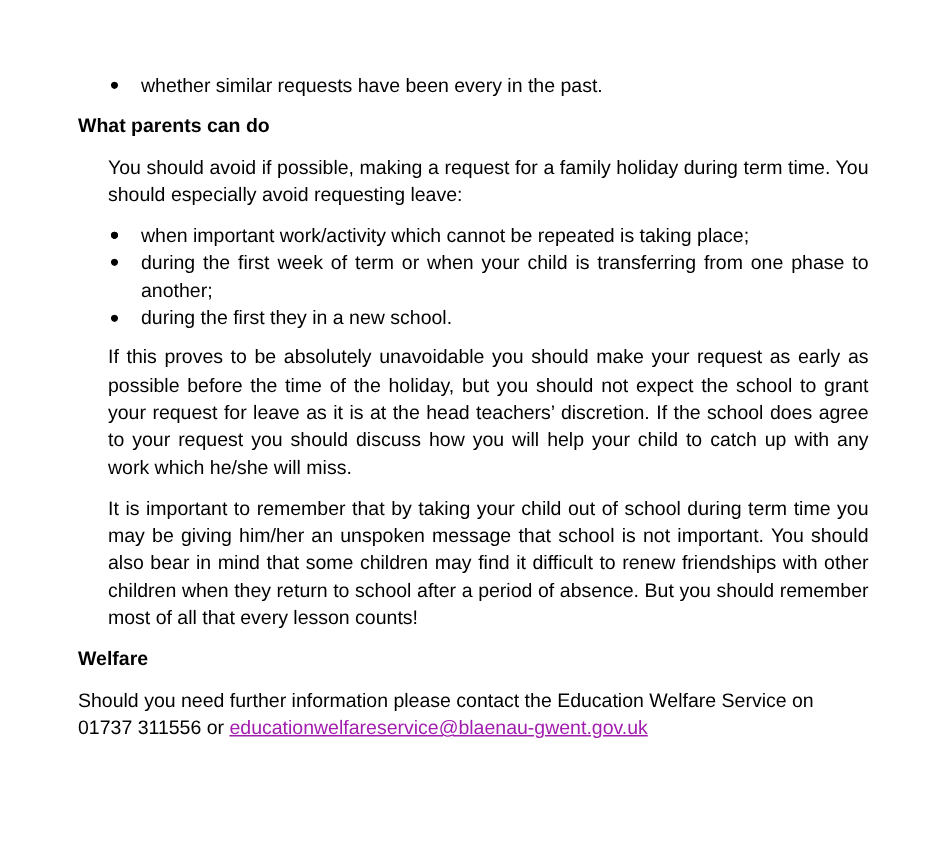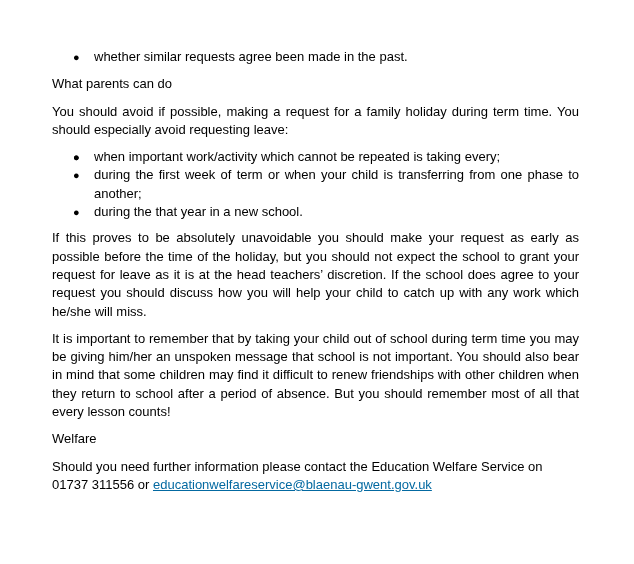--- a/index.html
+++ b/index.html
@@ -18,87 +18,88 @@
       left: 52px;
       top: 48px;
       width: 527px;
       font-family: "Liberation Sans", sans-serif;
       font-size: 13px;
       line-height: 18.3px;
       color: #000000;
     }
     .justify {
       text-align: justify;
+      margin-left: 20px;
     }
     ul.bullets {
       list-style: none;
       margin: 0;
       padding: 0;
     }
     ul.bullets li {
       position: relative;
       padding-left: 42px;
       text-align: justify;
     }
     ul.bullets li .bullet {
       position: absolute;
       left: 21px;
       top: 0;
       font-size: 11px;
     }
     .heading {
-      font-weight: normal;
+      font-weight: bold;
     }
     p {
       margin: 0;
     }
     .gap-sm { height: 8px; }
     .gap-md { height: 9px; }
     a.email {
-      color: #0369a1;
+      color: #a21caf;
       text-decoration: underline;
     }
   </style>
 </head>
 <body>
 
 <div class="page">
 
   <ul class="bullets">
     <li>
       <span class="bullet">●</span>
-      <span>whether similar requests agree been made in the past.</span>
+      <span>whether similar requests have been every in the past.</span>
     </li>
   </ul>
 
   <div class="gap-md"></div>
 
   <p class="heading">What parents can do</p>
 
   <div class="gap-md"></div>
 
   <p class="justify">You should avoid if possible, making a request for a family holiday during term time. You should especially avoid requesting leave:</p>
 
   <div class="gap-md"></div>
 
   <ul class="bullets">
     <li>
       <span class="bullet">●</span>
     </li>
     <li>
       <span class="bullet">●</span>
-      <span>when important work/activity which cannot be repeated is taking every;</span>
+      <span>when important work/activity which cannot be repeated is taking place;</span>
     </li>
     <li>
       <span class="bullet">●</span>
       <span>during the first week of term or when your child is transferring from one phase to another;</span>
     </li>
     <li>
       <span class="bullet">●</span>
-      <span>during the that year in a new school.</span>
+      <span>during the first they in a new school.</span>
     </li>
   </ul>
 
   <div class="gap-sm"></div>
 
   <p class="justify">If this proves to be absolutely unavoidable you should make your request as early as possible before the time of the holiday, but you should not expect the school to grant your request for leave as it is at the head teachers’ discretion. If the school does agree to your request you should discuss how you will help your child to catch up with any work which he/she will miss.</p>
 
   <div class="gap-md"></div>
 
   <p class="justify">It is important to remember that by taking your child out of school during term time you may be giving him/her an unspoken message that school is not important. You should also bear in mind that some children may find it difficult to renew friendships with other children when they return to school after a period of absence. But you should remember most of all that every lesson counts!</p>

